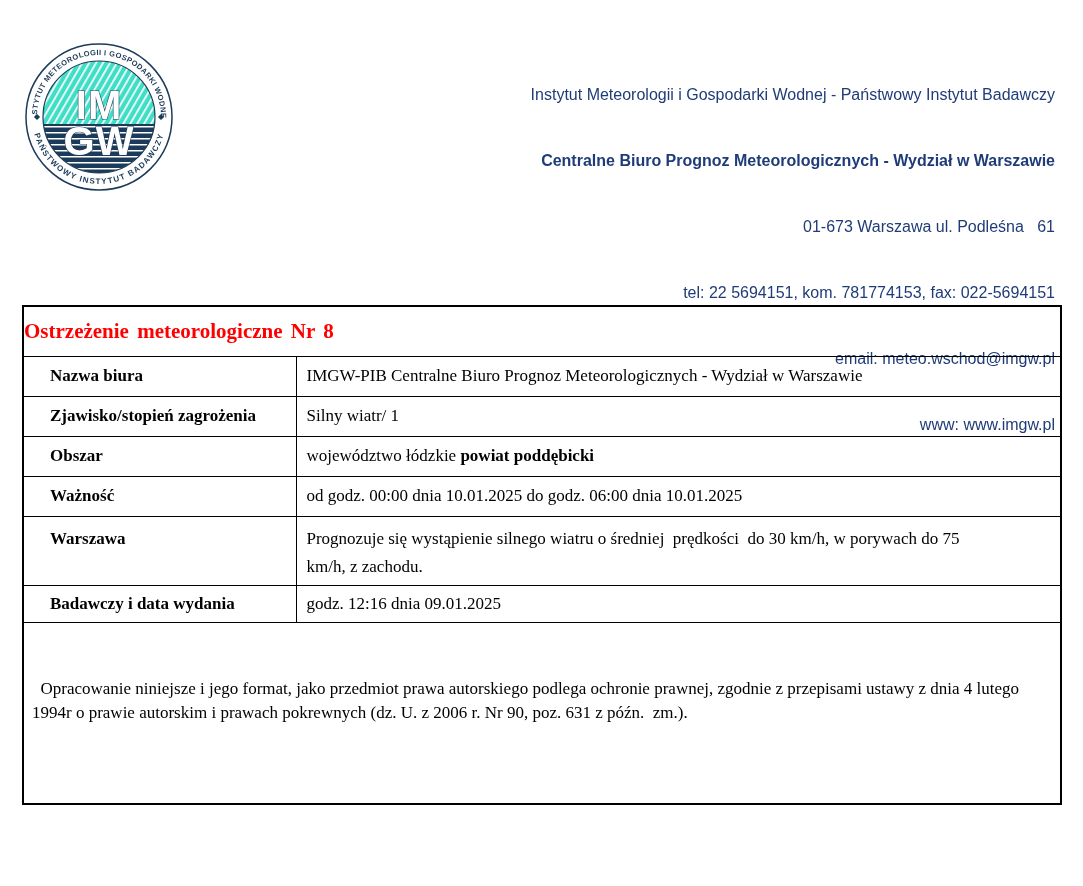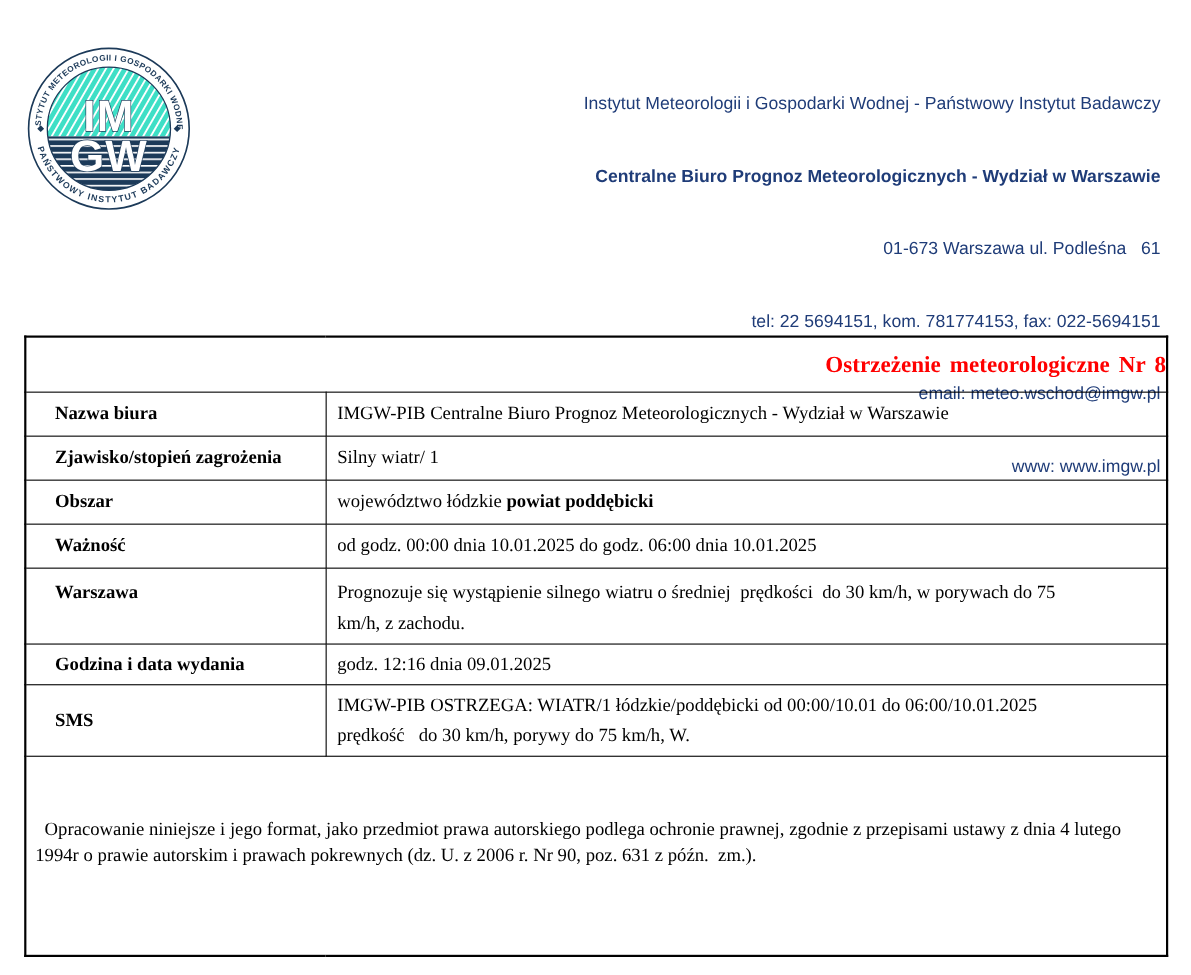--- a/index.html
+++ b/index.html
@@ -47,21 +47,21 @@
     width:1040px;
     border-collapse:collapse;
     border:2px solid var(--border);
     font-size:17px;color:#000;
   }
   table.doc-table td{
     border:1px solid var(--border);
     vertical-align:middle;
   }
   td.title-cell{
-    text-align:right;
+    text-align:left;
     font-weight:bold;font-size:21px;
     color:var(--title_red);
     word-spacing:3px;
   }
   td.lbl{
     width:273px;
     font-weight:bold;
     padding:4px 26px;
     line-height:28px;
   }
@@ -150,27 +150,22 @@
       <tr style="height:40px">
         <td class="lbl">Ważność</td>
         <td class="val">od godz. 00:00 dnia 10.01.2025 do godz. 06:00 dnia 10.01.2025</td>
       </tr>
       <tr style="height:62px" class="top-align">
         <td class="lbl">Warszawa</td>
         <td class="val">Prognozuje się wystąpienie silnego wiatru o średniej  prędkości  do 30 km/h, w porywach do 75
 km/h, z zachodu.</td>
       </tr>
       <tr style="height:35px">
-        <td class="lbl">Godzina i data wydania</td>
+        <td class="lbl">Badawczy i data wydania</td>
         <td class="val">godz. 12:16 dnia 09.01.2025</td>
-      </tr>
-      <tr style="height:64px">
-        <td class="lbl">SMS</td>
-        <td class="val">IMGW-PIB OSTRZEGA: WIATR/1 łódzkie/poddębicki od 00:00/10.01 do 06:00/10.01.2025
-prędkość   do 30 km/h, porywy do 75 km/h, W.</td>
       </tr>
       <tr>
         <td colspan="2" class="footer-cell">
           <div>  Opracowanie niniejsze i jego format, jako przedmiot prawa autorskiego podlega ochronie prawnej, zgodnie z przepisami ustawy z dnia 4 lutego 1994r o prawie autorskim i prawach pokrewnych (dz. U. z 2006 r. Nr 90, poz. 631 z późn.  zm.).</div>
           
         </td>
       </tr>
     </tbody>
   </table>
 

